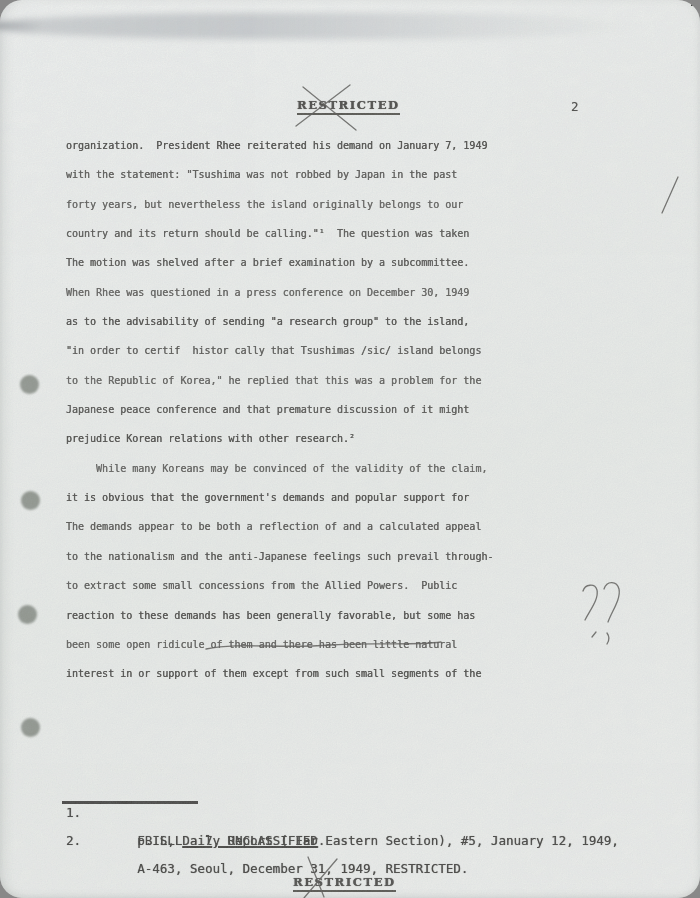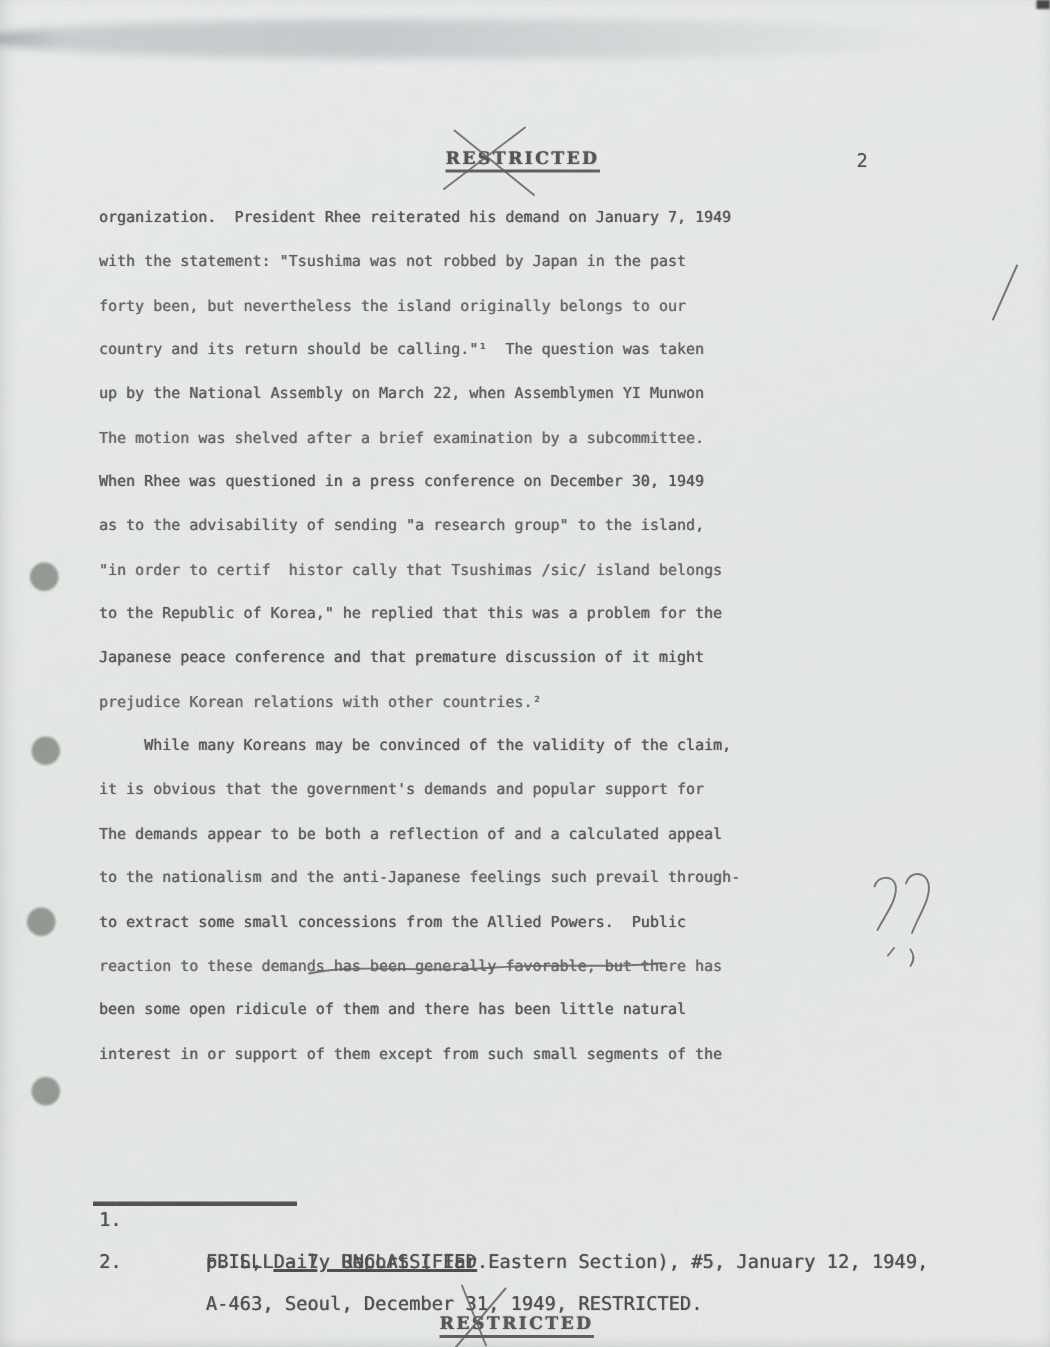--- a/index.html
+++ b/index.html
@@ -6,20 +6,21 @@
   .page{
     position:relative;
     width:700px;height:898px;
     margin:0 auto;
     overflow:hidden;
     background:linear-gradient(160deg,#f5f6f2 0%,#eef0ea 55%,#f2f3ee 100%);
     box-shadow:inset 8px 0 14px -8px rgba(110,115,108,.30),
                inset -6px 0 12px -8px rgba(110,115,108,.22),
                inset 0 -6px 10px -7px rgba(110,115,108,.25);
     font-family:"DejaVu Sans Mono", monospace;
+    border-radius:22px;
   }
   
   .smudge-top{
     position:absolute;left:-10px;top:13px;width:650px;height:26px;
     background:linear-gradient(to right,
       rgba(85,90,96,.55) 0%,rgba(120,126,132,.30) 8%,
       rgba(125,130,138,.34) 40%,rgba(135,140,148,.22) 65%,
       rgba(145,150,158,.10) 85%,rgba(150,155,160,0) 100%);
     border-radius:50% / 60%;
     filter:blur(3px);
@@ -87,36 +88,35 @@
   <div class="punch-hole" style="left:21px;top:491px;"></div>
   <div class="punch-hole" style="left:18px;top:605px;"></div>
   <div class="punch-hole" style="left:21px;top:718px;"></div>
 
   <div class="stamp" style="left:297px;top:98px;">RESTRICTED</div>
   <div class="page-number">2</div>
 
   <div class="body-text">
     <div class="tline">organization.  President Rhee reiterated his demand on January 7, 1949</div>
     <div class="tline">with the statement: "Tsushima was not robbed by Japan in the past</div>
-    <div class="tline">forty been, but nevertheless the island originally belongs to our</div>
+    <div class="tline">forty years, but nevertheless the island originally belongs to our</div>
     <div class="tline">country and its return should be calling."¹  The question was taken</div>
-    <div class="tline">up by the National Assembly on March 22, when Assemblymen YI Munwon</div>
     <div class="tline">The motion was shelved after a brief examination by a subcommittee.</div>
     <div class="tline">When Rhee was questioned in a press conference on December 30, 1949</div>
     <div class="tline">as to the advisability of sending "a research group" to the island,</div>
     <div class="tline">"in order to certif  histor cally that Tsushimas /sic/ island belongs</div>
     <div class="tline">to the Republic of Korea," he replied that this was a problem for the</div>
     <div class="tline">Japanese peace conference and that premature discussion of it might</div>
-    <div class="tline">prejudice Korean relations with other countries.²</div>
+    <div class="tline">prejudice Korean relations with other research.²</div>
     <div class="tline">     While many Koreans may be convinced of the validity of the claim,</div>
     <div class="tline">it is obvious that the government's demands and popular support for</div>
     <div class="tline">The demands appear to be both a reflection of and a calculated appeal</div>
     <div class="tline">to the nationalism and the anti-Japanese feelings such prevail through-</div>
     <div class="tline">to extract some small concessions from the Allied Powers.  Public</div>
-    <div class="tline">reaction to these demands has been generally favorable, but there has</div>
+    <div class="tline">reaction to these demands has been generally favorable, but some has</div>
     <div class="tline">been some open ridicule of them and there has been little natural</div>
     <div class="tline">interest in or support of them except from such small segments of the</div>
   </div>
 
   <div class="footnote-sep"></div>
 
   <div class="footnotes">
     <div class="fline">
       <span class="fnum">1.</span>
       <span>FBIS, </span><span class="u">Daily Report</span><span> ( Far Eastern Section), #5, January 12, 1949,</span>

